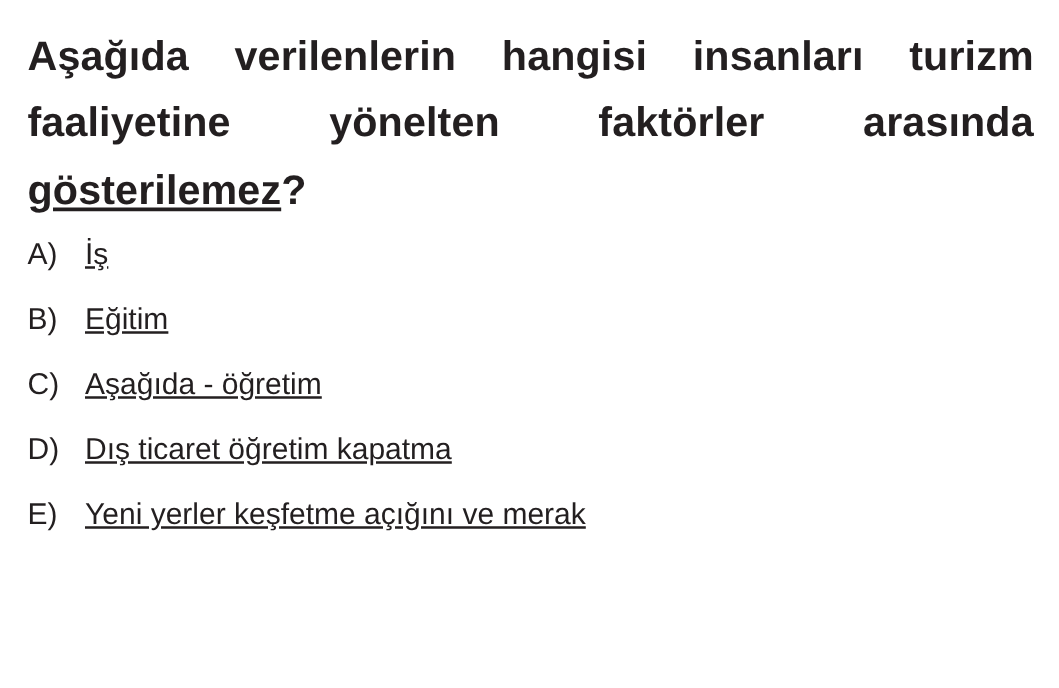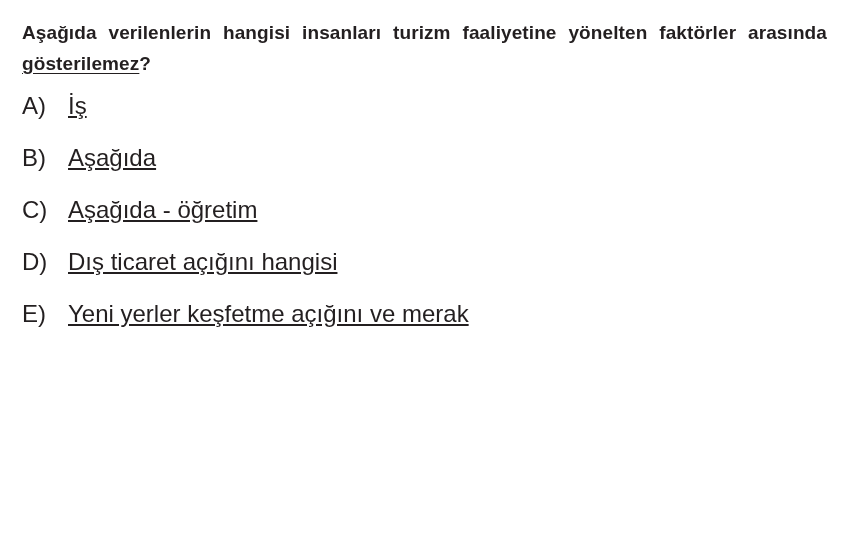--- a/index.html
+++ b/index.html
@@ -14,21 +14,21 @@
     color: #231f20;
     overflow: hidden;
   }
   .page {
     box-sizing: border-box;
     width: 847px;
     height: 550px;
     padding: 18px 22px 0 22px;
   }
   .question {
-    font-size: 19px;
+    font-size: 33px;
     font-weight: bold;
     line-height: 1.62;
     text-align: justify;
     text-align-last: left;
     letter-spacing: 0.1px;
     margin: 0 0 8px 0;
     width: 805px;
   }
   .question .neg {
     text-decoration: underline;
@@ -63,31 +63,31 @@
 
   <div class="options">
 
     <div class="option">
       <span class="option-letter">A)</span>
       <span class="option-text">İş</span>
     </div>
 
     <div class="option">
       <span class="option-letter">B)</span>
-      <span class="option-text">Aşağıda</span>
+      <span class="option-text">Eğitim</span>
     </div>
 
     <div class="option">
       <span class="option-letter">C)</span>
       <span class="option-text">Aşağıda - öğretim</span>
     </div>
 
     <div class="option">
       <span class="option-letter">D)</span>
-      <span class="option-text">Dış ticaret açığını hangisi</span>
+      <span class="option-text">Dış ticaret öğretim kapatma</span>
     </div>
 
     <div class="option">
       <span class="option-letter">E)</span>
       <span class="option-text">Yeni yerler keşfetme açığını ve merak</span>
     </div>
 
   </div>
 </div>
 

